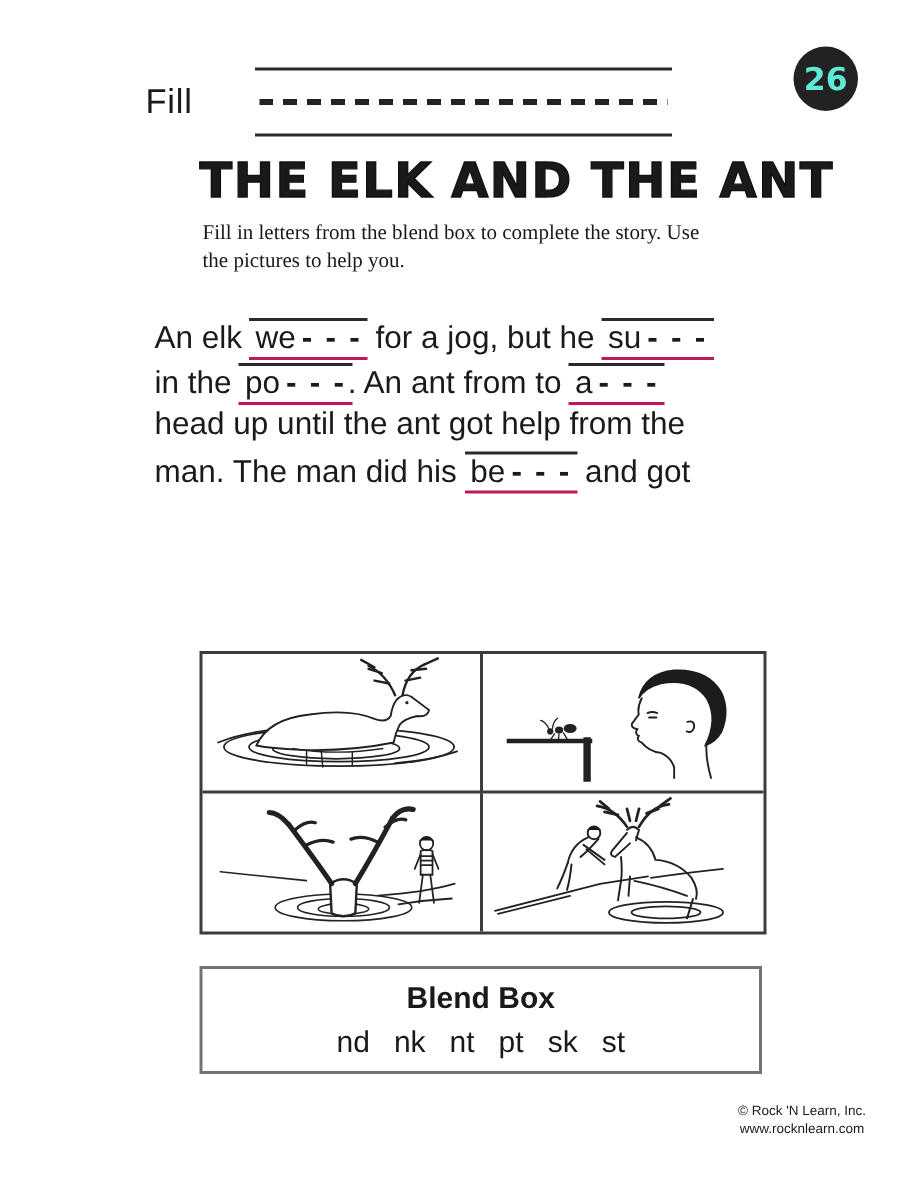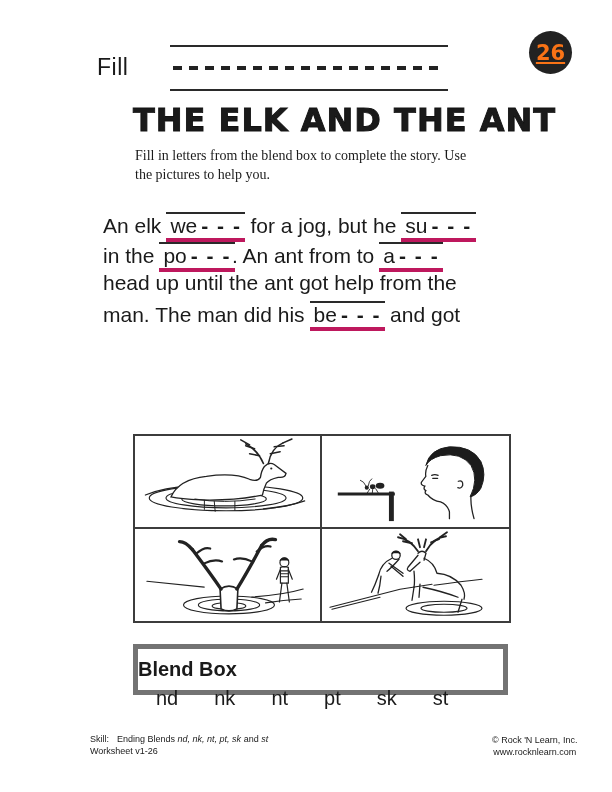--- a/index.html
+++ b/index.html
@@ -5,23 +5,23 @@
   html,body { margin:0; padding:0; background:#888; }
   .page {
     position:relative; width:612px; height:792px; margin:0 auto;
     background:#ffffff; overflow:hidden;
     font-family:"Liberation Sans", sans-serif; color:#1a1a1a;
   }
 
   
   .page-number {
     position:absolute; left:529px; top:31px; width:43px; height:43px;
-    background:#222; border-radius:50%; color:#f97316;
+    background:#222; border-radius:50%; color:#5eead4;
     display:flex; align-items:center; justify-content:center;
-    font-size:21px; font-weight:bold; font-family:"DejaVu Sans", sans-serif;text-decoration:underline;
+    font-size:21px; font-weight:bold; font-family:"DejaVu Sans", sans-serif;
   }
 
   
   .name-label { position:absolute; left:97px; top:54px; font-size:23px; letter-spacing:0.5px; }
   .name-line {
     position:absolute; left:170px; top:45px; width:278px; height:42px;
     border-top:2px solid #2a2a2a; border-bottom:2px solid #2a2a2a;
   }
   .name-line .mid-dashes {
     position:absolute; left:3px; right:3px; top:50%; margin-top:-2px; height:4px;
@@ -39,46 +39,46 @@
   .instructions {
     position:absolute; left:135px; top:147px; width:346px;
     font-size:14px; line-height:18.5px;font-family:Liberation Serif, serif;
   }
 
   
   .story { position:absolute; left:103px; top:212px; width:460px; font-size:21px; }
   .story-line { height:29.5px; white-space:nowrap; }
   .blank {
     display:inline-block; vertical-align:baseline;
-    border-top:2px solid #2a2a2a; border-bottom:4px solid #be185d;
+    border-top:2px solid #2a2a2a; border-bottom:2px solid #be185d;
     line-height:23px; padding:0 4px 1px 4px; margin:0 5px;
   }
   .blank .dash { font-weight:600; letter-spacing:1.5px; margin-left:4px; }
   .seg.tight { margin-left:-8px; }
 
   
   .pictures {
     position:absolute; left:133px; top:434px; width:378px; height:189px;
     border:2px solid #3c3c3c; box-sizing:border-box;
     display:grid; grid-template-columns:1fr 1fr; grid-template-rows:1fr 1fr;
     background:#fff;
   }
   .pic-cell { position:relative; overflow:hidden; }
   .pic-cell.r1 { border-bottom:2px solid #3c3c3c; }
   .pic-cell.c1 { border-right:2px solid #3c3c3c; }
   .pic-cell svg { display:block; width:100%; height:100%; }
 
   
   .blend-box {
-    position:absolute; left:133px; top:644px; width:375px; height:51px;
-    border:5px solid #737373; box-sizing:border-box; 
+    position:absolute; left:133px; top:644px; width:375px; height:72px;
+    border:2px solid #737373; box-sizing:border-box; text-align:center;
   }
   .blend-title { margin-top:9px; font-size:20px; font-weight:bold; }
   .blend-items { margin-top:6px; font-size:20px; }
-  .blend-items span { margin:0 18px; }
+  .blend-items span { margin:0 8px; }
 
   
   .footer-left  { position:absolute; left:90px;  top:734px; font-size:9px; line-height:11.5px; }
   .footer-right { position:absolute; left:492px; top:735px; font-size:9px; line-height:11.5px;text-align:center; }
   .it { font-style:italic; }
   .sp { display:inline-block; width:8px; }
 </style>
 </head>
 <body>
 
@@ -254,28 +254,19 @@
     </div>
   </div>
 
   <div class="blend-box">
     <div class="blend-title">Blend Box</div>
     <div class="blend-items">
       <span>nd</span><span>nk</span><span>nt</span><span>pt</span><span>sk</span><span>st</span>
     </div>
   </div>
 
-  <div class="footer-left">
-    <div>
-      <span>Skill:</span><span class="sp"></span><span>Ending Blends</span>
-      <span class="it">nd, nk, nt, pt, sk</span>
-      <span>and</span>
-      <span class="it">st</span>
-    </div>
-    <div>Worksheet v1-26</div>
-  </div>
 
   <div class="footer-right">
     <div>© Rock 'N Learn, Inc.</div>
     <div>www.rocknlearn.com</div>
   </div>
 
 </div>
 
 </body></html>

